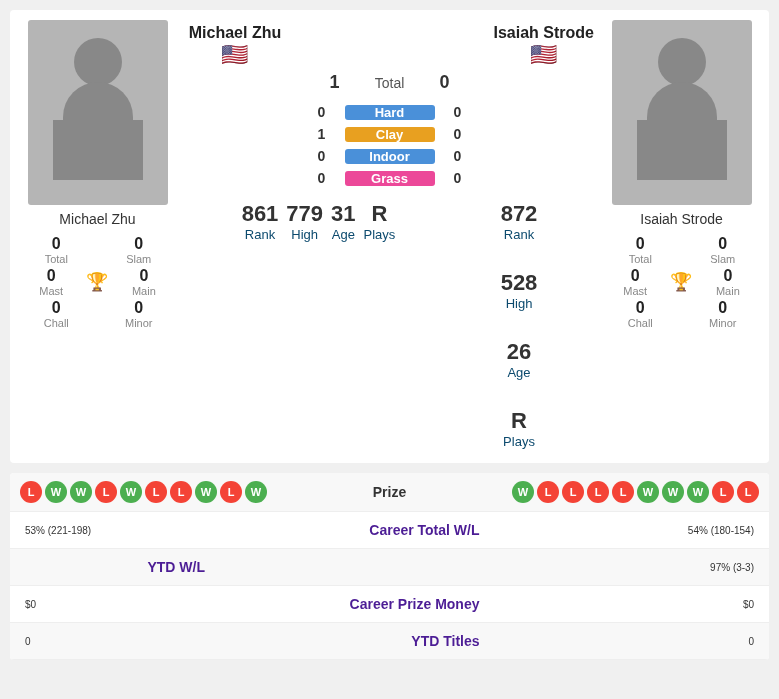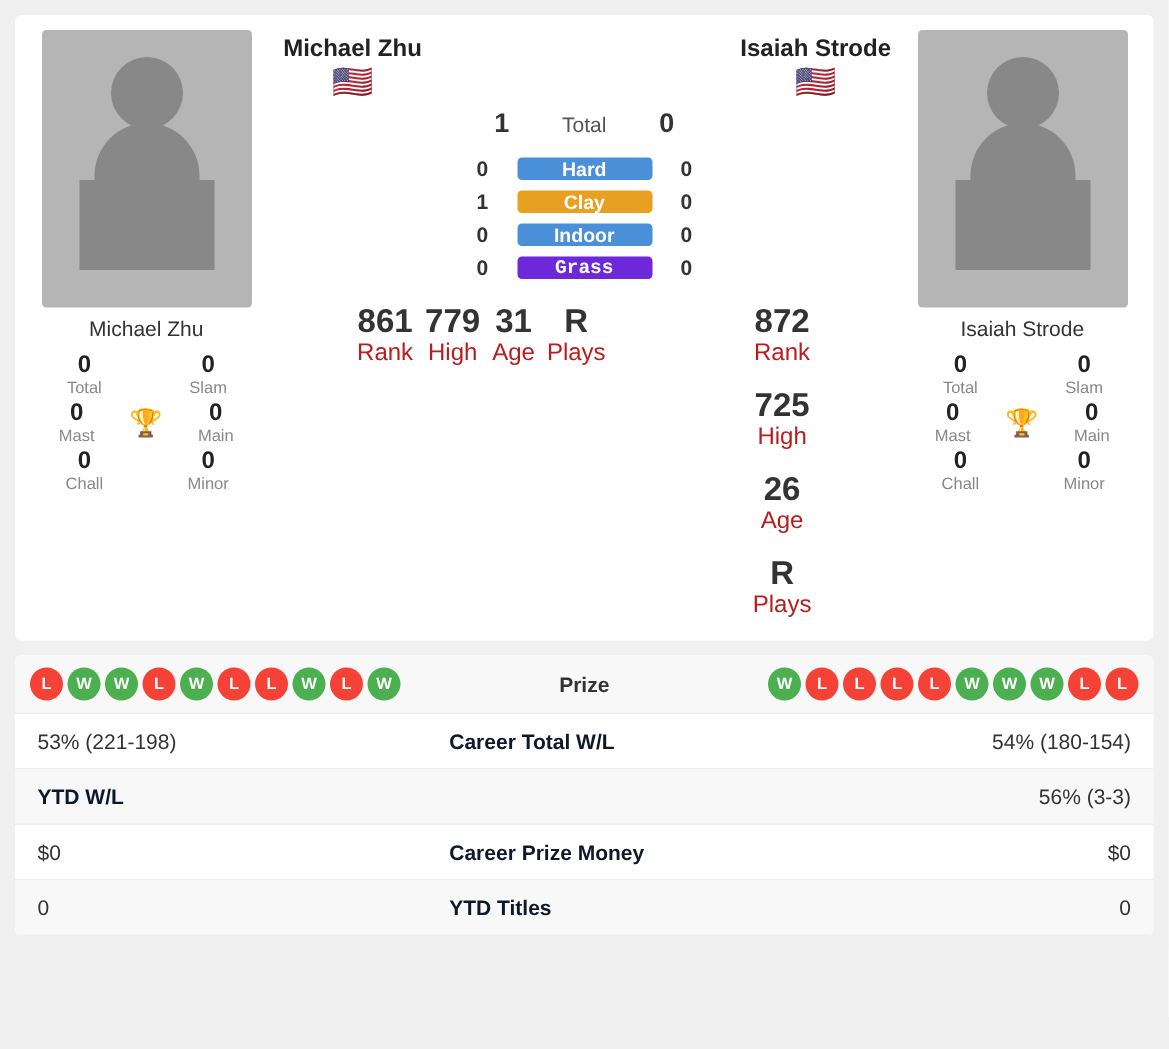--- a/index.html
+++ b/index.html
@@ -108,37 +108,37 @@
       color: white;
       font-size: 13px;
       font-weight: bold;
       text-align: center;
       margin: 0 8px;
     }
 
     .surface-hard { background: #4a90d9; }
     .surface-clay { background: #e8a020; }
     .surface-indoor { background: #4a90d9; }
-    .surface-grass { background: #6d28d9; font-family: Liberation Mono, monospace; }
+    .surface-grass { background: #ec4899; }
 
     
     .stats-box {
       text-align: center;
       margin: 6px 0;
     }
 
     .stats-box-value {
       font-size: 22px;
       font-weight: bold;
       color: #333;
     }
 
     .stats-box-label {
-      font-size: 16px;
-      color: #b91c1c;
+      font-size: 13px;
+      color: #0c4a6e;
     }
 
     
     .stats-section {
       background: white;
       border-radius: 4px;
       overflow: hidden;
     }
 
     .form-row {
@@ -188,33 +188,33 @@
       padding: 10px 15px;
       border-bottom: 1px solid #eee;
     }
 
     .stat-row:nth-child(even) {
       background: #f8f8f8;
     }
 
     .stat-row-value-left, .stat-row-value-right {
       flex: 1;
-      font-size: 14px;
+      font-size: 10px;
       color: #333;
     }
 
     .stat-row-value-left { text-align: left; }
     .stat-row-value-right { text-align: right; }
 
     .stat-row-label {
       font-size: 14px;
       font-weight: bold;
-      color: #0f172a;
+      color: #4c1d95;
       min-width: 180px;
-      text-align: left;
+      text-align: right;
     }
 
     
     .comparison-top {
       display: flex;
       background: white;
       border-radius: 4px;
       margin-bottom: 10px;
     }
 
@@ -387,27 +387,27 @@
           <div class="stats-box">
             <div class="stats-box-value">31</div>
             <div class="stats-box-label">Age</div>
           </div>
           <div class="stats-box">
             <div class="stats-box-value">R</div>
             <div class="stats-box-label">Plays</div>
           </div>
         </div>
 
-        <div style="display:flex;flex-direction:column;gap:0;">
+        <div style="display:flex;flex-direction:column;gap:16px;">
           <div class="stats-box">
             <div class="stats-box-value">872</div>
             <div class="stats-box-label">Rank</div>
           </div>
           <div class="stats-box">
-            <div class="stats-box-value">725</div>
+            <div class="stats-box-value">528</div>
             <div class="stats-box-label">High</div>
           </div>
           <div class="stats-box">
             <div class="stats-box-value">26</div>
             <div class="stats-box-label">Age</div>
           </div>
           <div class="stats-box">
             <div class="stats-box-value">R</div>
             <div class="stats-box-label">Plays</div>
           </div>
@@ -489,21 +489,21 @@
     </div>
 
     <div id="career-rows">
         <div class="stat-row">
     <span class="stat-row-value-left">53% (221-198)</span>
     <span class="stat-row-label">Career Total W/L</span>
     <span class="stat-row-value-right">54% (180-154)</span>
   </div>
         <div class="stat-row">
     <span class="stat-row-label">YTD W/L</span>
-    <span class="stat-row-value-right">56% (3-3)</span>
+    <span class="stat-row-value-right">97% (3-3)</span>
   </div>
         <div class="stat-row">
     <span class="stat-row-value-left">$0</span>
     <span class="stat-row-label">Career Prize Money</span>
     <span class="stat-row-value-right">$0</span>
   </div>
         <div class="stat-row">
     <span class="stat-row-value-left">0</span>
     <span class="stat-row-label">YTD Titles</span>
     <span class="stat-row-value-right">0</span>

